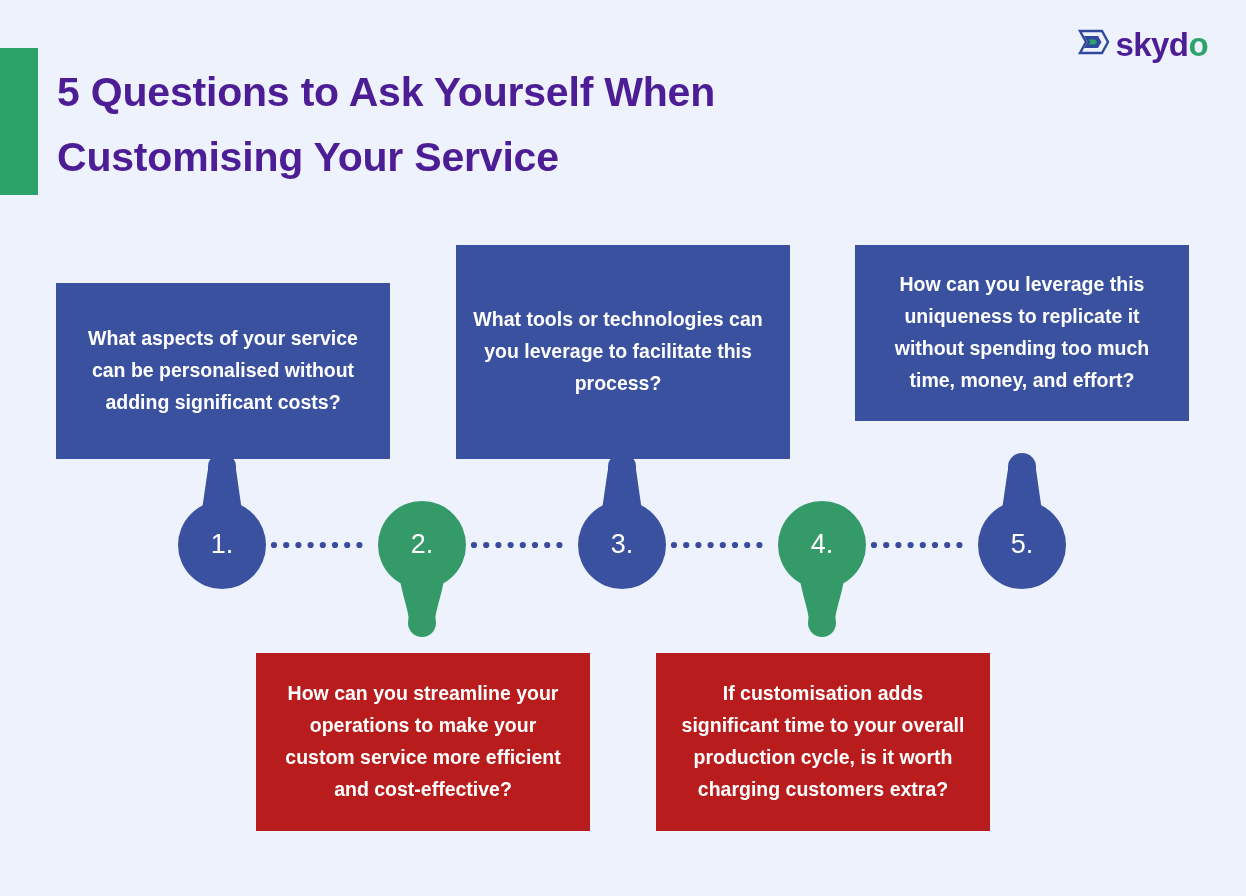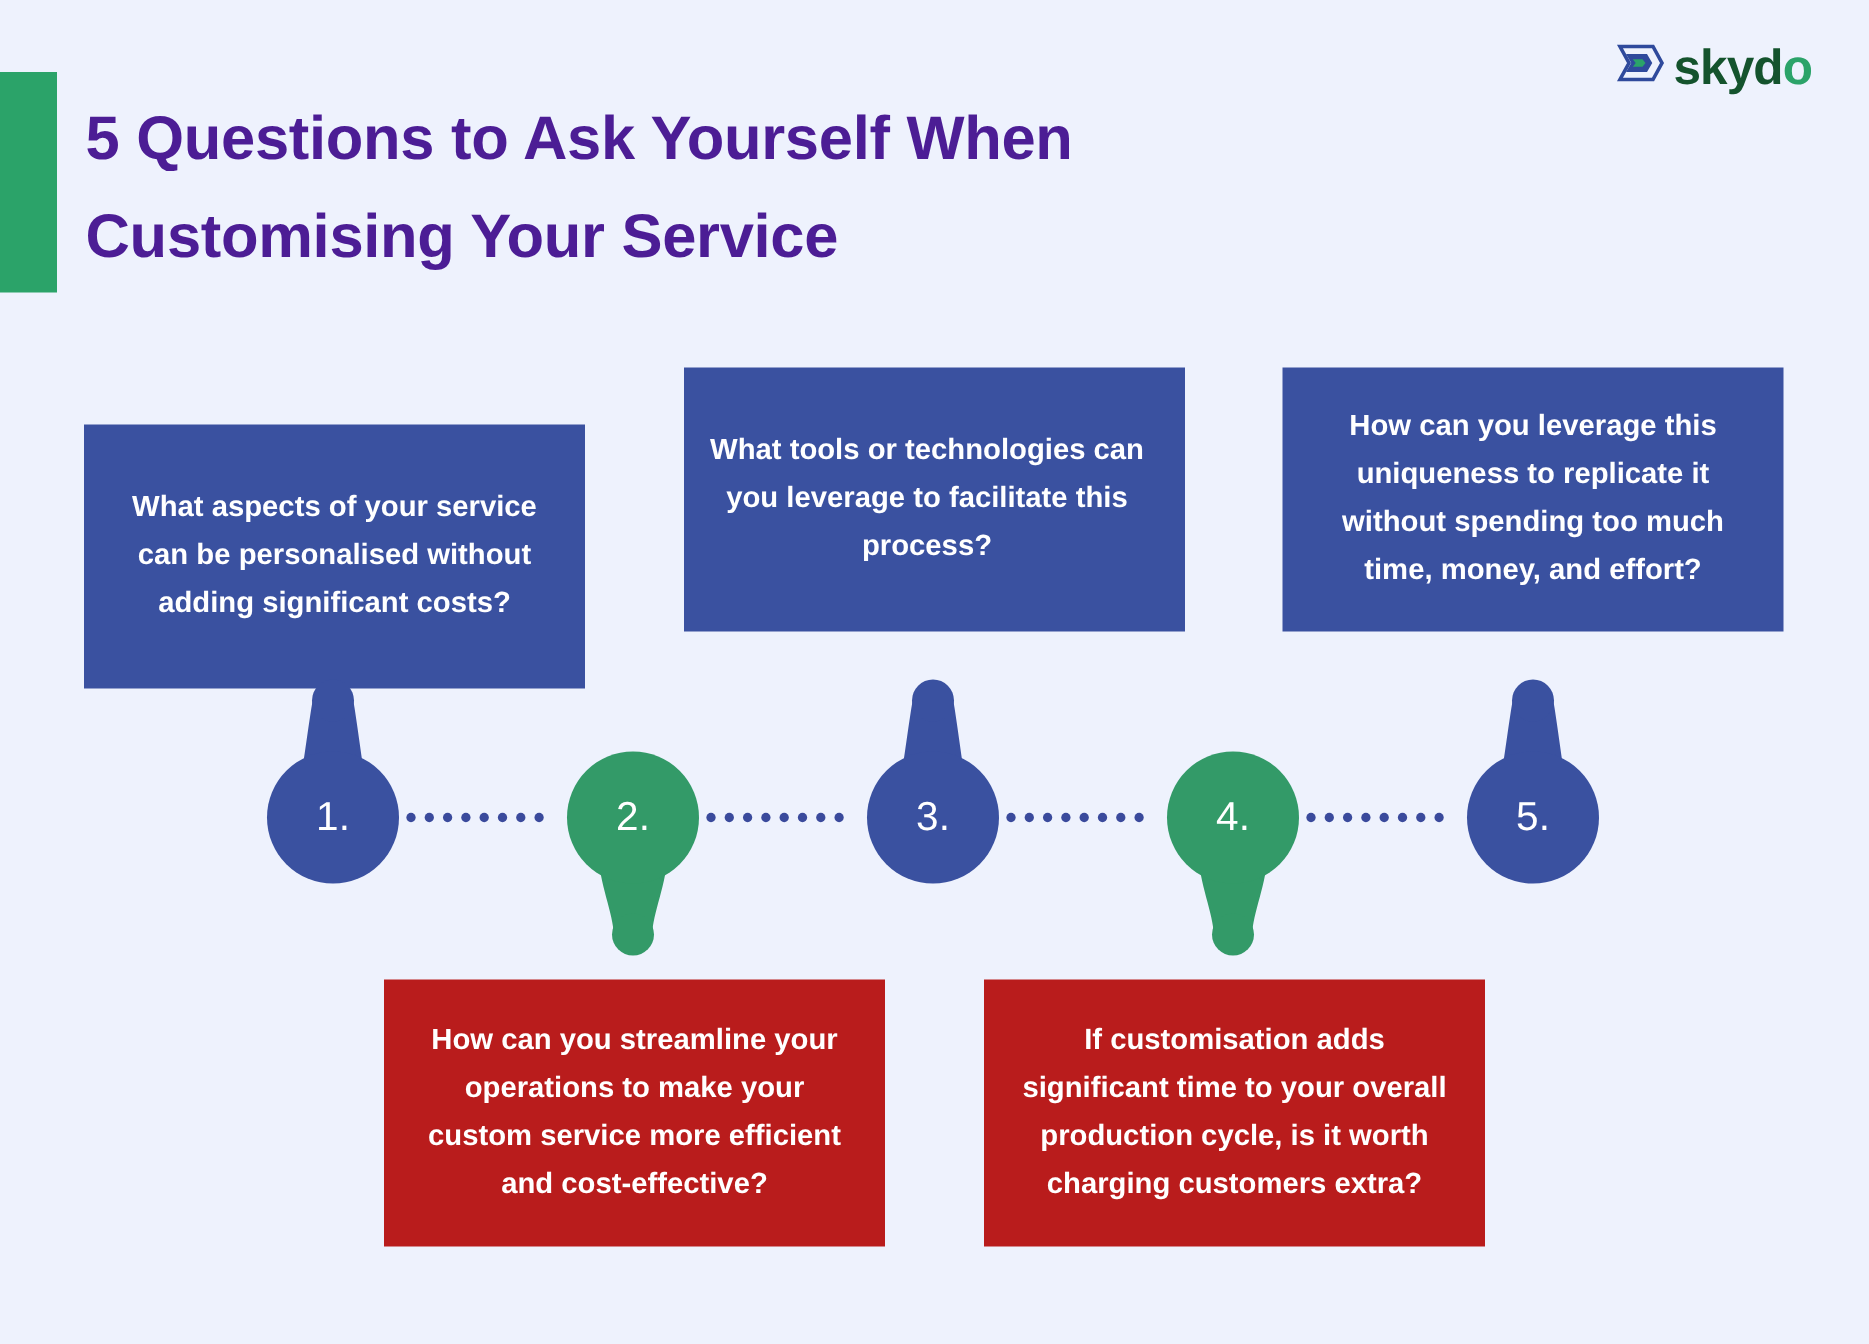--- a/index.html
+++ b/index.html
@@ -50,42 +50,42 @@
   }
   .logo-mark {
     display: block;
   }
   .logo-text {
     font-size: 33px;
     font-weight: bold;
     letter-spacing: -0.6px;
     line-height: 1;
   }
-  .logo-text .sky { color: #14532d; }
+  .logo-text .sky { color: #4c1d95; }
   .logo-text .doo { color: #2ba369; }
 
   
   .qbox {
     position: absolute;
     display: flex;
     align-items: center;
     justify-content: center;
     text-align: center;
     color: #ffffff;
     font-size: 19.5px;
     font-weight: bold;
     line-height: 1.63;
     padding: 14px 20px;
     box-sizing: border-box;
   }
   .qbox.blue  { background: #3a51a0; }
   .qbox.green { background: #b91c1c; }
 
   .qbox-1 { left: 56px;  top: 245px; width: 334px; height: 176px; margin-top: 38px; }
-  .qbox-2 { left: 456px; top: 245px; width: 334px; height: 176px; padding-left: 10px; }
+  .qbox-2 { left: 456px; top: 245px; width: 334px; height: 214px; padding-left: 10px; }
   .qbox-3 { left: 855px; top: 245px; width: 334px; height: 176px; }
   .qbox-4 { left: 256px; top: 653px; width: 334px; height: 178px; }
   .qbox-5 { left: 656px; top: 653px; width: 334px; height: 178px; }
 
   
   .timeline {
     position: absolute;
     left: 0;
     top: 440px;
     width: 1246px;

